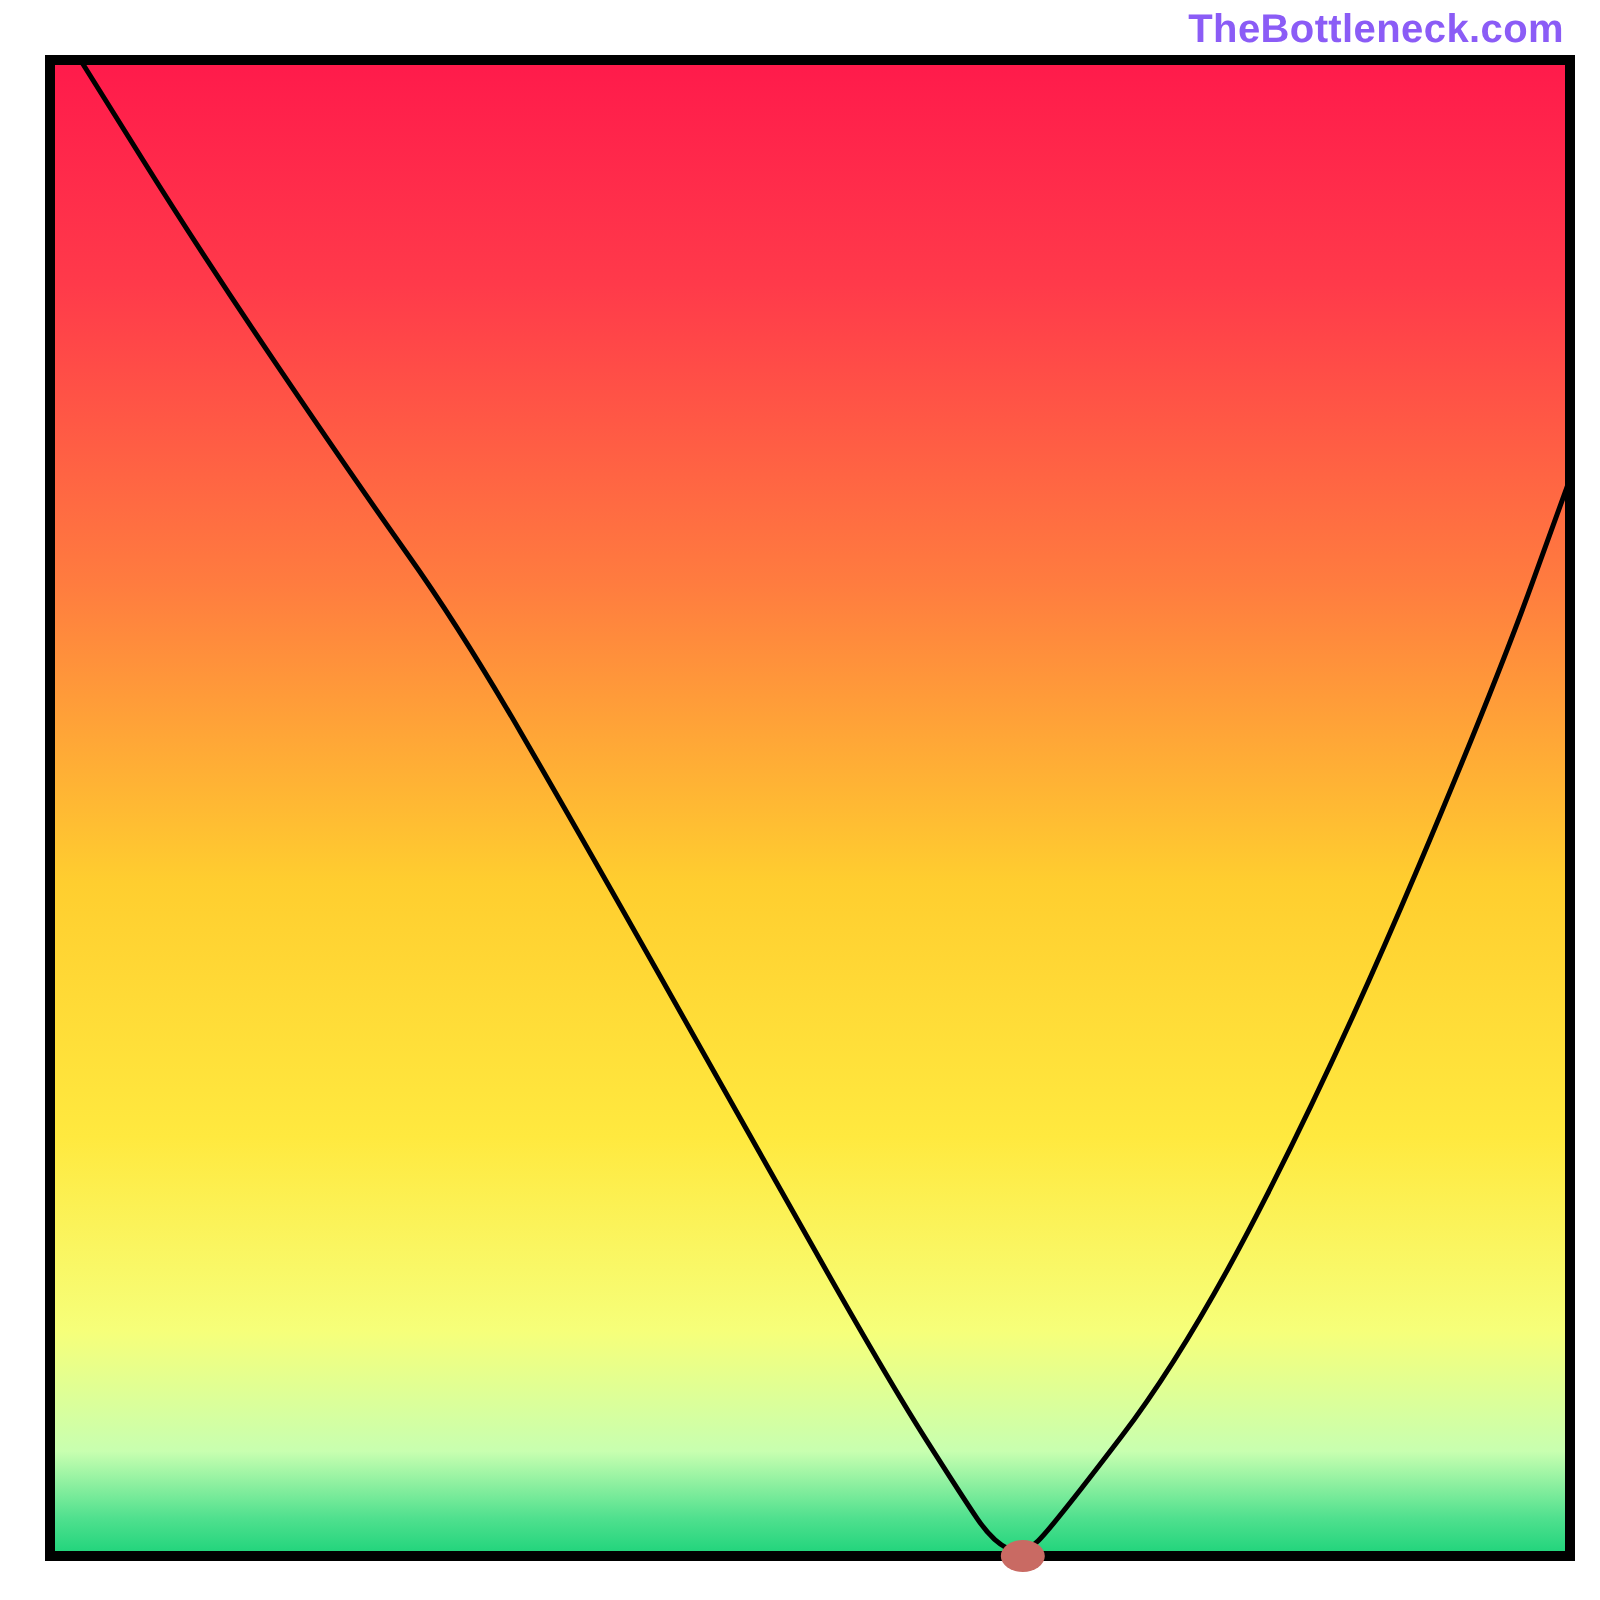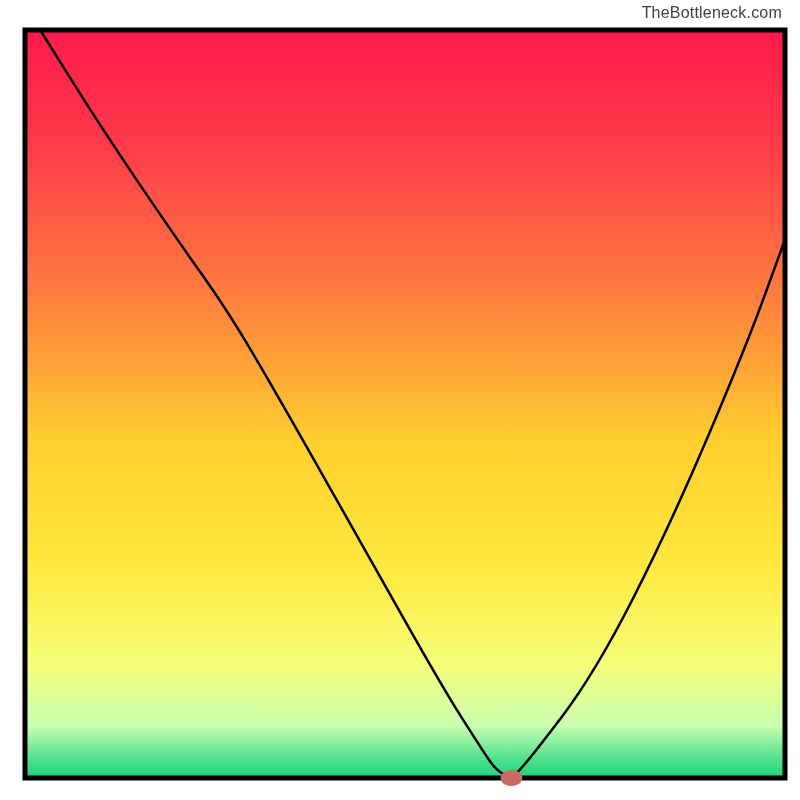--- a/index.html
+++ b/index.html
@@ -12,23 +12,23 @@
   }
   .container {
     position: relative;
     width: 800px;
     height: 800px;
   }
   .watermark {
     position: absolute;
     top: 4px;
     right: 18px;
-    color: #404040;
-    font-size: 16px;
-    font-weight: 400;
+    color: #8b5cf6;
+    font-size: 20px;
+    font-weight: 700;
     letter-spacing: 0.2px;
   }
   svg.chart {
     position: absolute;
     top: 0;
     left: 0;
   }
 </style>
 </head>
 <body>

